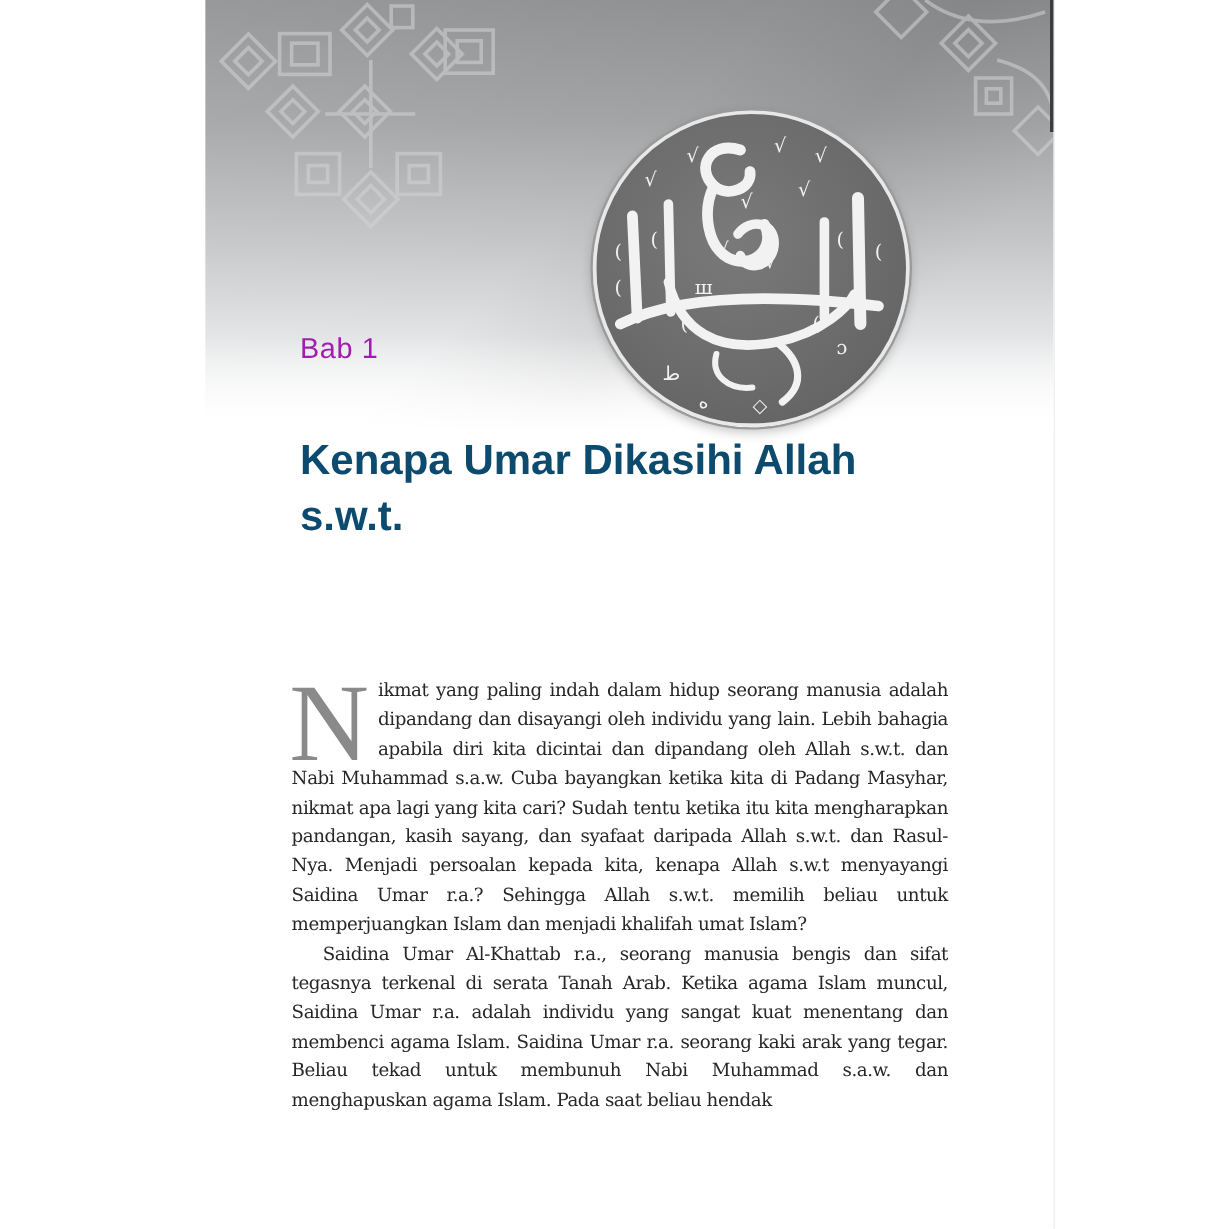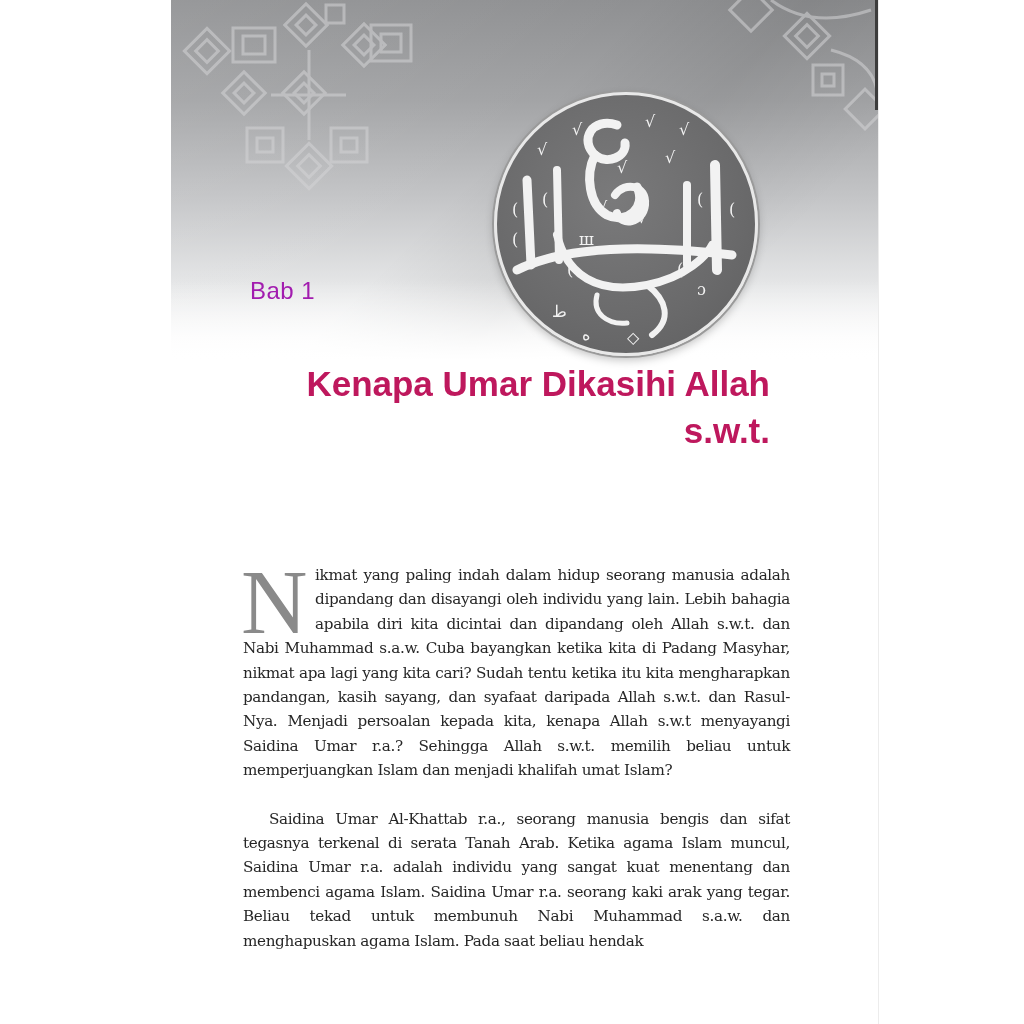--- a/index.html
+++ b/index.html
@@ -64,37 +64,36 @@
     }
     .chapter-title {
       position: absolute;
       left: 79px; top: 360px;
       width: 520px;
       margin: 0;
       font-family: "Liberation Sans", sans-serif;
       font-weight: bold;
       font-size: 35px;
       line-height: 47px;
-      color: #be185d;
-      text-align: right;
+      color: #0c4a6e;
     }
     .body-text {
       position: absolute;
       left: 72px; top: 563px;
       width: 547px;
       font-family: "DejaVu Serif", serif;
       font-size: 15.2px;
       line-height: 24.4px;
       color: #262626;
       text-align: justify;
       letter-spacing: -0.35px;
       word-spacing: 0px;
     }
     .body-text p { margin: 0; }
-    .body-text p + p { margin-top: 24px; text-indent: 26px; }
+    .body-text p + p { text-indent: 26px; }
     .drop-cap {
       float: left;
       font-family: "Liberation Serif", serif;
       font-size: 92px;
       line-height: 66px;
       height: 66px;
       margin: 6px 8px 0 -2px;
       color: #8a8a8a;
     }
   </style>

